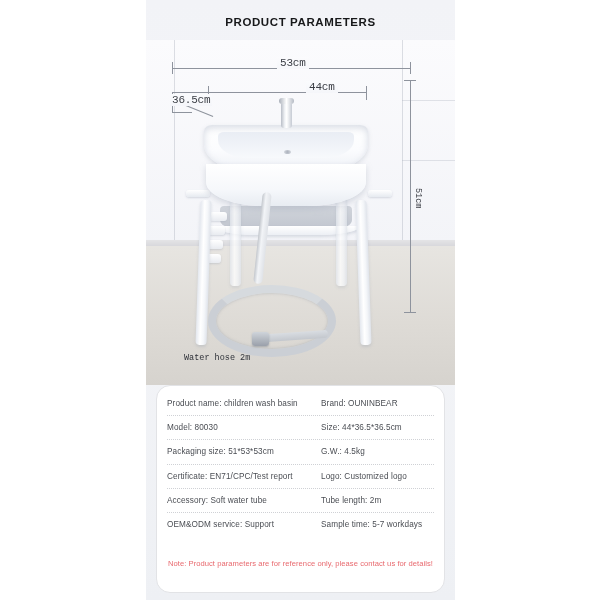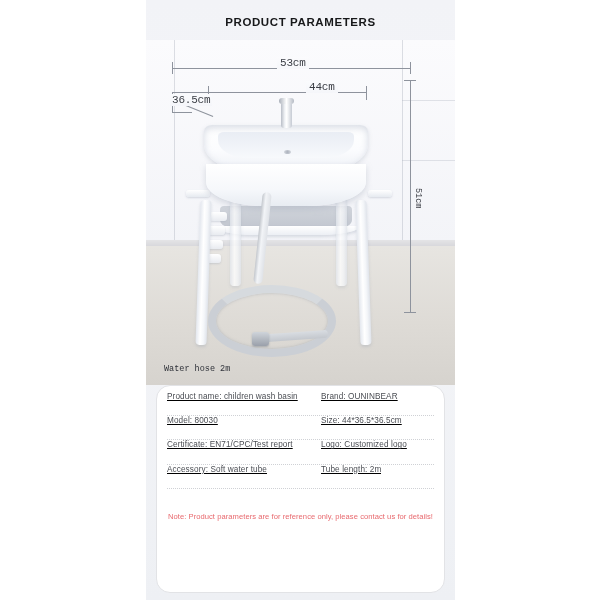--- a/index.html
+++ b/index.html
@@ -202,23 +202,22 @@
     height: 208px;
     background:#ffffff;
     border:1px solid #e2e3e6;
     border-radius: 14px;
     box-sizing:border-box;
     padding: 6px 10px 0 10px;
   }
   .spec-row {
     display:flex;
     height:23.2px;
-    align-items:flex-start;
+    align-items:center;
     border-bottom:1px dotted #cfd1d5;
-    text-decoration:underline;
   }
   .spec-cell {
     font-size:8.2px;
     color:#4a4d53;
     letter-spacing:0.1px;
     white-space:nowrap;
     overflow:hidden;
   }
   .spec-cell.left { width:154px; }
   .spec-cell.right { width:auto; }
@@ -270,21 +269,21 @@
       <div class="drain"></div>
       <div class="basin-apron"></div>
       <div class="faucet-body"></div>
       <div class="faucet-top"></div>
 
       <div class="hose-drop"></div>
       <div class="hose-coil"></div>
       <div class="hose-tail"></div>
       <div class="hose-connector"></div>
 
-      <div class="hose-label" style="left:18px; top:313px;margin-top:11px;">Water hose 2m</div>
+      <div class="hose-label" style="left:38px; top:313px;">Water hose 2m</div>
     </div>
 
     <div class="dim-line dim-h" style="left:26px; top:68px; width:238px;"></div>
     <div class="dim-line dim-v" style="left:26px; top:62px; height:12px;"></div>
     <div class="dim-line dim-v" style="left:264px; top:62px; height:12px;"></div>
     <div class="dim-label" style="left:131px; top:57px; background:linear-gradient(180deg,#fbfbfd,#f6f7fa); padding:0 3px;">53cm</div>
 
     <div class="dim-line dim-h" style="left:62px; top:92px; width:158px;"></div>
     <div class="dim-line dim-v" style="left:62px; top:86px; height:12px;"></div>
     <div class="dim-line dim-v" style="left:220px; top:86px; height:14px;"></div>
@@ -307,30 +306,38 @@
         <div class="spec-cell left">Product name: children wash basin</div>
         <div class="spec-cell right">Brand: OUNINBEAR</div>
       </div>
 
       <div class="spec-row">
         <div class="spec-cell left">Model: 80030</div>
         <div class="spec-cell right">Size: 44*36.5*36.5cm</div>
       </div>
 
 
+      <div class="spec-row">
+        <div class="spec-cell left">Packaging size: 51*53*53cm</div>
+        <div class="spec-cell right">G.W.: 4.5kg</div>
+      </div>
 
       <div class="spec-row">
         <div class="spec-cell left">Certificate: EN71/CPC/Test report</div>
         <div class="spec-cell right">Logo: Customized logo</div>
       </div>
 
       <div class="spec-row">
         <div class="spec-cell left">Accessory: Soft water tube</div>
         <div class="spec-cell right">Tube length: 2m</div>
       </div>
 
+      <div class="spec-row" style="border-bottom:none;">
+        <div class="spec-cell left">OEM&amp;ODM service: Support</div>
+        <div class="spec-cell right">Sample time: 5-7 workdays</div>
+      </div>
 
       <div class="spec-note">Note: Product parameters are for reference only, please contact us for details!</div>
 
     </div>
 
   </div>
 </div>
 
 </body></html>

